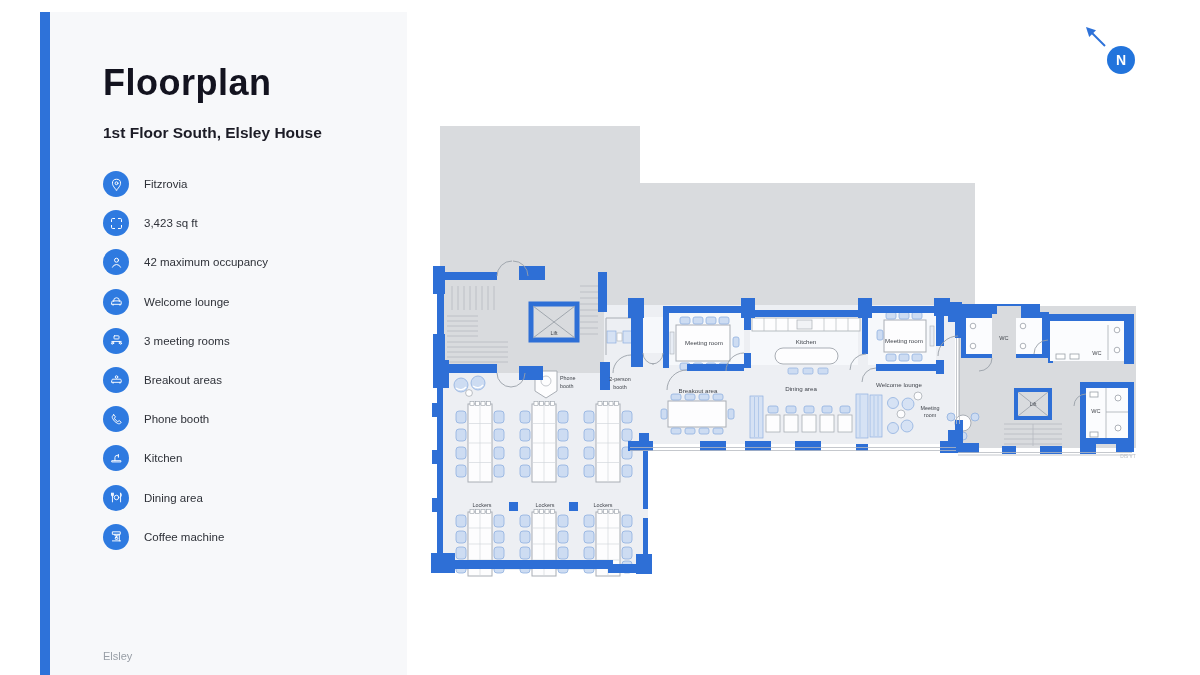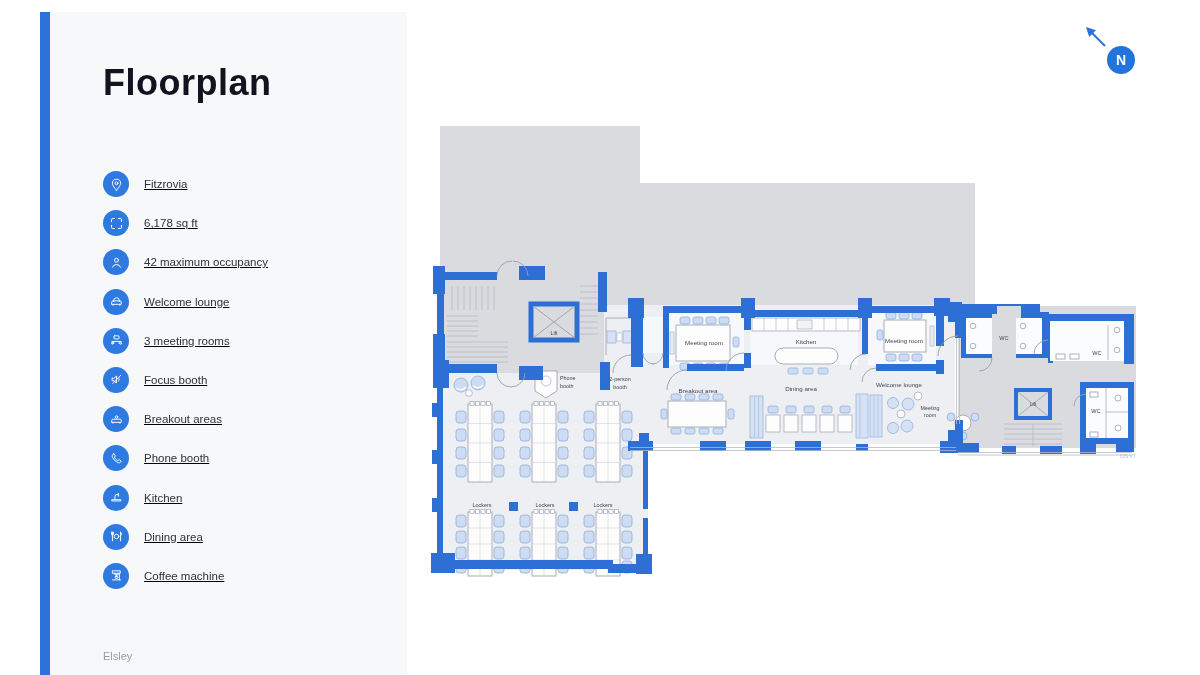--- a/index.html
+++ b/index.html
@@ -2,35 +2,36 @@
 <html><head>
 <meta charset="utf-8">
 <style>
   html,body{margin:0;padding:0;}
   body{width:1200px;height:675px;position:relative;background:#ffffff;overflow:hidden;
        font-family:"Liberation Sans",sans-serif;}
   .sidebar{position:absolute;left:0;top:12px;width:367px;height:675px;background:#f7f8fa;margin-left:40px;}
   .stripe{position:absolute;left:0;top:0;width:10px;height:675px;background:#2e72d9;}
   .title{position:absolute;left:63px;top:50px;font-size:36px;font-weight:700;color:#13131f;letter-spacing:.5px;}
   .subtitle{position:absolute;left:63px;top:112px;font-size:15.5px;font-weight:700;color:#1c1c26;}
-  .features{position:absolute;left:63px;top:159px;text-decoration:underline;}
+  .features{position:absolute;left:63px;top:159px;}
   .feat{display:flex;align-items:center;height:26px;margin-bottom:13.2px;}
   .ic{width:26px;height:26px;border-radius:50%;background:#2e7ae0;display:flex;align-items:center;justify-content:center;flex:0 0 26px;}
   .ic svg{width:15px;height:15px;}
   .flbl{margin-left:15px;font-size:11.5px;color:#2e3138;}
   .footer{position:absolute;left:63px;top:638px;font-size:11px;color:#989ea6;text-align:right;}
   .plan{position:absolute;left:395px;top:110px;}
   .compass{position:absolute;left:1075px;top:18px;width:64px;height:60px;}
 </style>
 </head>
 <body>
 
 <div class="sidebar">
   <div class="stripe"></div>
   <div class="title">Floorplan</div>
+  <div class="subtitle">1st Floor South, Elsley House</div>
   <div class="features">
 
     <div class="feat">
       <span class="ic">
         <svg viewBox="0 0 24 24" fill="none" stroke="#fff" stroke-width="1.6" stroke-linecap="round" stroke-linejoin="round">
           <path d="M12 21 C12 21 5.5 14.6 5.5 10.1 A6.5 6.5 0 1 1 18.5 10.1 C18.5 14.6 12 21 12 21 Z"></path>
             <circle cx="12" cy="10" r="2.3"></circle>
           </svg>
       </span>
         <span class="flbl">Fitzrovia</span>
@@ -38,21 +39,21 @@
 
     <div class="feat">
       <span class="ic">
         <svg viewBox="0 0 24 24" fill="none" stroke="#fff" stroke-width="1.6" stroke-linecap="round" stroke-linejoin="round">
           <path d="M4 9 V5.8 A1.8 1.8 0 0 1 5.8 4 H9"></path>
             <path d="M15 4 H18.2 A1.8 1.8 0 0 1 20 5.8 V9"></path>
           <path d="M20 15 V18.2 A1.8 1.8 0 0 1 18.2 20 H15"></path>
             <path d="M9 20 H5.8 A1.8 1.8 0 0 1 4 18.2 V15"></path>
           </svg>
       </span>
-        <span class="flbl">6,178 sq ft</span>
+        <span class="flbl">3,423 sq ft</span>
     </div>
 
     <div class="feat">
       <span class="ic">
         <svg viewBox="0 0 24 24" fill="none" stroke="#fff" stroke-width="1.6" stroke-linecap="round" stroke-linejoin="round">
           <circle cx="12" cy="8.3" r="3.2"></circle>
             <path d="M5.5 19.5 A6.8 6 0 0 1 18.5 19.5"></path>
           </svg>
       </span>
         <span class="flbl">42 maximum occupancy</span>
@@ -78,30 +79,20 @@
             <path d="M4.5 13.5 H19.5"></path>
           <path d="M7.5 13.5 V17"></path>
             <path d="M16.5 13.5 V17"></path>
           <circle cx="5.3" cy="16.5" r="1.4"></circle>
             <circle cx="18.7" cy="16.5" r="1.4"></circle>
           </svg>
       </span>
         <span class="flbl">3 meeting rooms</span>
     </div>
 
-    <div class="feat">
-      <span class="ic">
-        <svg viewBox="0 0 24 24" fill="none" stroke="#fff" stroke-width="1.5" stroke-linecap="round" stroke-linejoin="round">
-          <path d="M5 10 V14 H8 L12 17.5 V6.5 L8 10 Z"></path>
-            <path d="M15.5 9.5 A4 4 0 0 1 15.5 14.5"></path>
-            <path d="M18.5 5.5 L6 18.5"></path>
-          </svg>
-      </span>
-        <span class="flbl">Focus booth</span>
-    </div>
 
     <div class="feat">
       <span class="ic">
         <svg viewBox="0 0 24 24" fill="none" stroke="#fff" stroke-width="1.5" stroke-linecap="round" stroke-linejoin="round">
           <circle cx="12" cy="8" r="2"></circle>
           <path d="M4.5 13 A1.6 1.6 0 0 1 6.1 11.5 H17.9 A1.6 1.6 0 0 1 19.5 13 V16.5 H4.5 Z"></path>
           <path d="M6.5 16.5 V18"></path>
             <path d="M17.5 16.5 V18"></path>
           </svg>
       </span>

